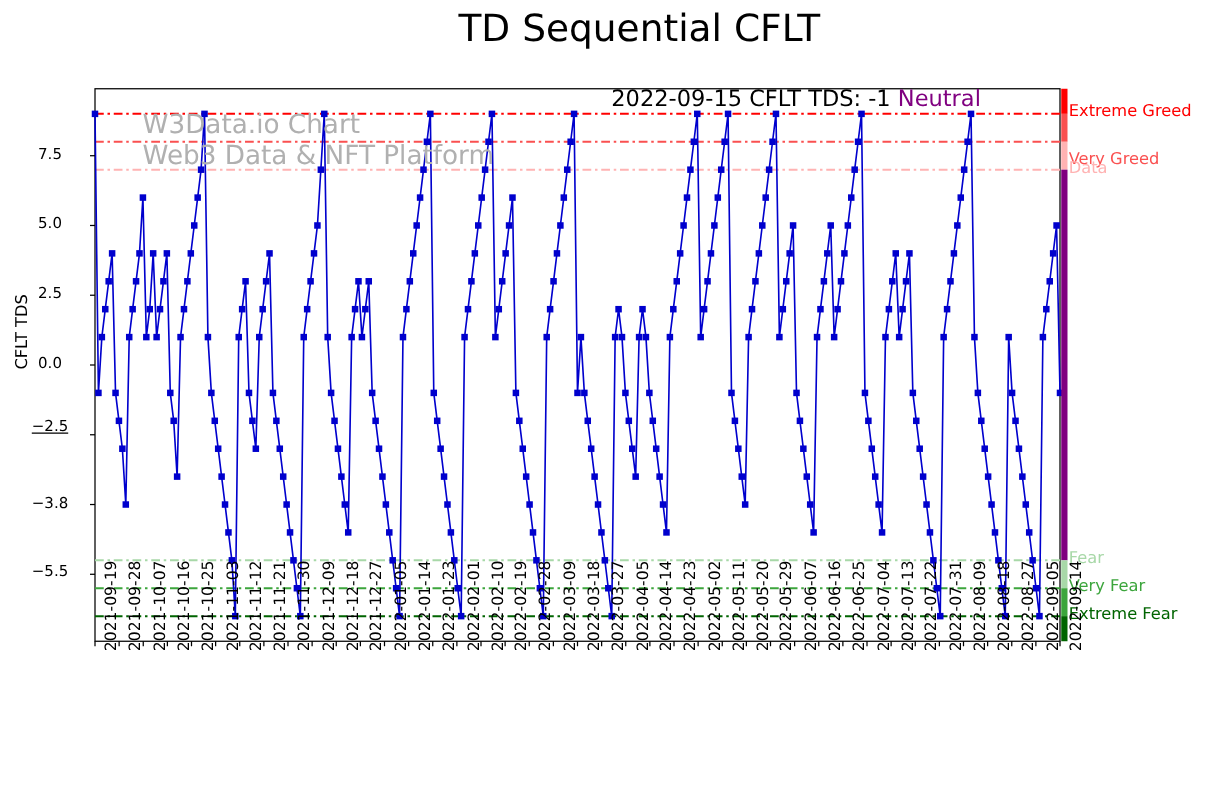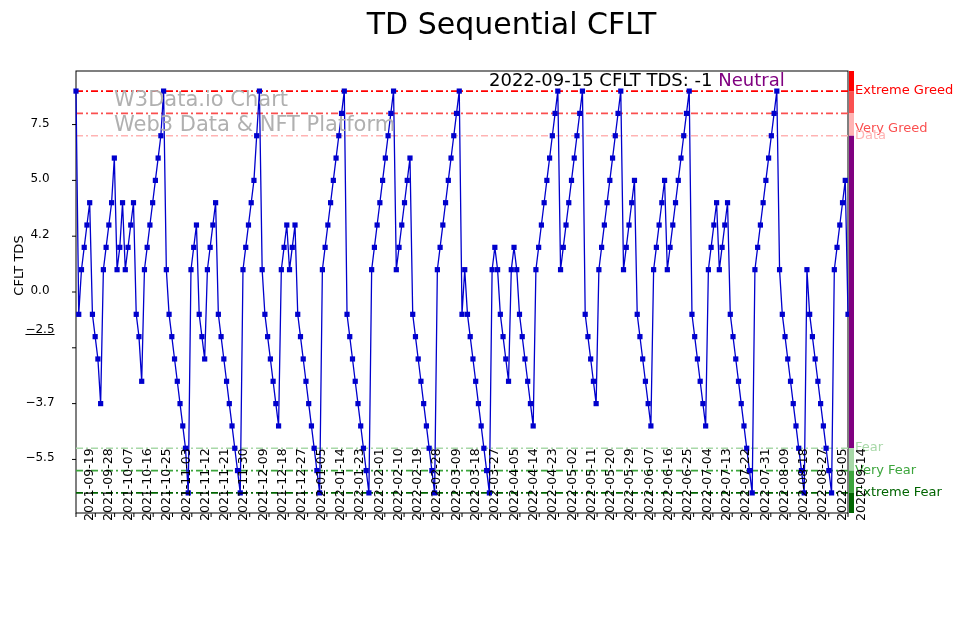--- a/index.html
+++ b/index.html
@@ -471,24 +471,24 @@
       <div class="zone-label" style="color: rgb(255, 0, 0); top: 82.0909px;">Extreme Greed</div>
       <div class="zone-label" style="color: rgb(250, 80, 80); top: 104.414px; margin-top: 16px;">Very Greed</div>
       <div class="zone-label" style="color: rgb(255, 179, 179); top: 126.737px;">Data</div>
       <div class="zone-label" style="color: rgb(168, 216, 168); top: 439.263px;">Fear</div>
       <div class="zone-label" style="color: rgb(60, 165, 60); top: 461.586px;">Very Fear</div>
       <div class="zone-label" style="color: rgb(0, 100, 0); top: 483.909px;">Extreme Fear</div>
     </div>
   <div id="ytick-labels">
       <div class="tick-label-y" style="top: 115.576px;">7.5</div>
       <div class="tick-label-y" style="top: 171.384px;">5.0</div>
-      <div class="tick-label-y" style="top: 227.192px;">4.2</div>
+      <div class="tick-label-y" style="top: 227.192px;">2.5</div>
       <div class="tick-label-y" style="top: 283px;">0.0</div>
-      <div class="tick-label-y" style="top: 322px; text-decoration: underline;">−2.5</div>
-      <div class="tick-label-y" style="top: 394.616px;">−3.7</div>
+      <div class="tick-label-y" style="top: 334px; text-decoration: underline;">−2.5</div>
+      <div class="tick-label-y" style="top: 394.616px;">−3.8</div>
       <div class="tick-label-y" style="top: 450.424px;">−5.5</div>
     </div>
   <div id="xtick-labels">
       <div class="tick-label-x" style="left: 81px;">2021-09-19</div>
       <div class="tick-label-x" style="left: 100.3px;">2021-09-28</div>
       <div class="tick-label-x" style="left: 119.6px;">2021-10-07</div>
       <div class="tick-label-x" style="left: 138.9px;">2021-10-16</div>
       <div class="tick-label-x" style="left: 158.2px;">2021-10-25</div>
       <div class="tick-label-x" style="left: 177.5px;">2021-11-03</div>
       <div class="tick-label-x" style="left: 196.8px;">2021-11-12</div>

